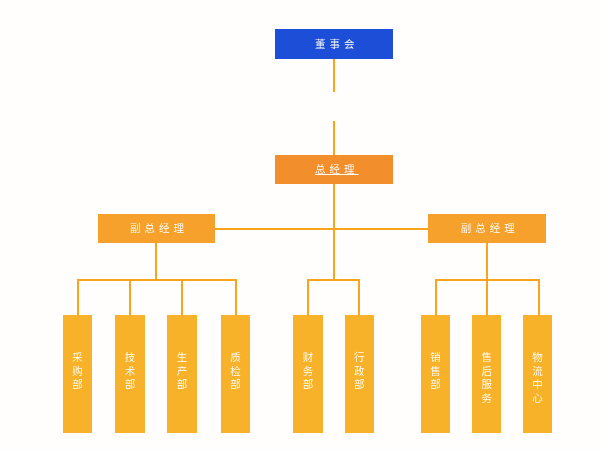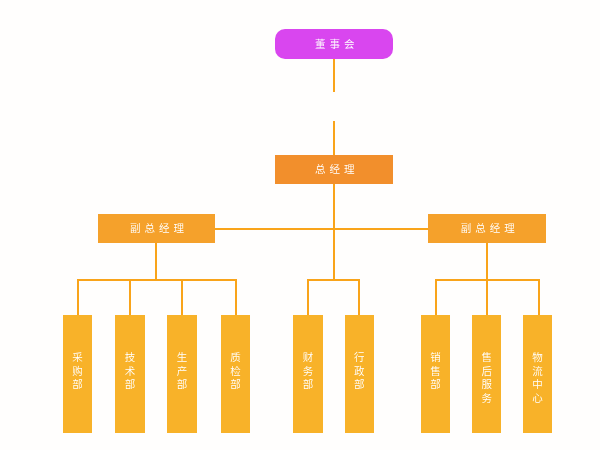--- a/index.html
+++ b/index.html
@@ -79,22 +79,22 @@
   <div class="conn" id="c10" style="background: rgb(249, 164, 26);"></div>
   <div class="conn" id="c11" style="background: rgb(249, 164, 26);"></div>
   <div class="conn" id="c12" style="background: rgb(249, 164, 26);"></div>
   <div class="conn" id="c13" style="background: rgb(249, 164, 26);"></div>
   <div class="conn" id="c14" style="background: rgb(249, 164, 26);"></div>
   <div class="conn" id="c15" style="background: rgb(249, 164, 26);"></div>
   <div class="conn" id="c16" style="background: rgb(249, 164, 26);"></div>
   <div class="conn" id="c17" style="background: rgb(249, 164, 26);"></div>
   <div class="conn" id="c18" style="background: rgb(249, 164, 26);"></div>
 
-  <div class="node node-h" id="n1" style="background: #d946ef; color: rgb(255, 255, 255); border-radius: 10px;">董事会</div>
-  <div class="node node-h" id="n3" style="background: rgb(242, 143, 44); color: rgb(255, 255, 255);">总经理</div>
+  <div class="node node-h" id="n1" style="background: #1d4ed8; color: rgb(255, 255, 255);">董事会</div>
+  <div class="node node-h" id="n3" style="background: rgb(242, 143, 44); color: rgb(255, 255, 255); text-decoration: underline;">总经理</div>
   <div class="node node-h" id="n4" style="background: rgb(245, 161, 43); color: rgb(255, 255, 255);">副总经理</div>
   <div class="node node-h" id="n5" style="background: rgb(245, 161, 43); color: rgb(255, 255, 255);">副总经理</div>
 
   <div class="node node-v" id="d1" style="background: rgb(248, 178, 41); color: rgb(255, 255, 255);">采购部</div>
   <div class="node node-v" id="d2" style="background: rgb(248, 178, 41); color: rgb(255, 255, 255);">技术部</div>
   <div class="node node-v" id="d3" style="background: rgb(248, 178, 41); color: rgb(255, 255, 255);">生产部</div>
   <div class="node node-v" id="d4" style="background: rgb(248, 178, 41); color: rgb(255, 255, 255);">质检部</div>
   <div class="node node-v" id="d5" style="background: rgb(248, 178, 41); color: rgb(255, 255, 255);">财务部</div>
   <div class="node node-v" id="d6" style="background: rgb(248, 178, 41); color: rgb(255, 255, 255);">行政部</div>
   <div class="node node-v" id="d7" style="background: rgb(248, 178, 41); color: rgb(255, 255, 255);">销售部</div>

